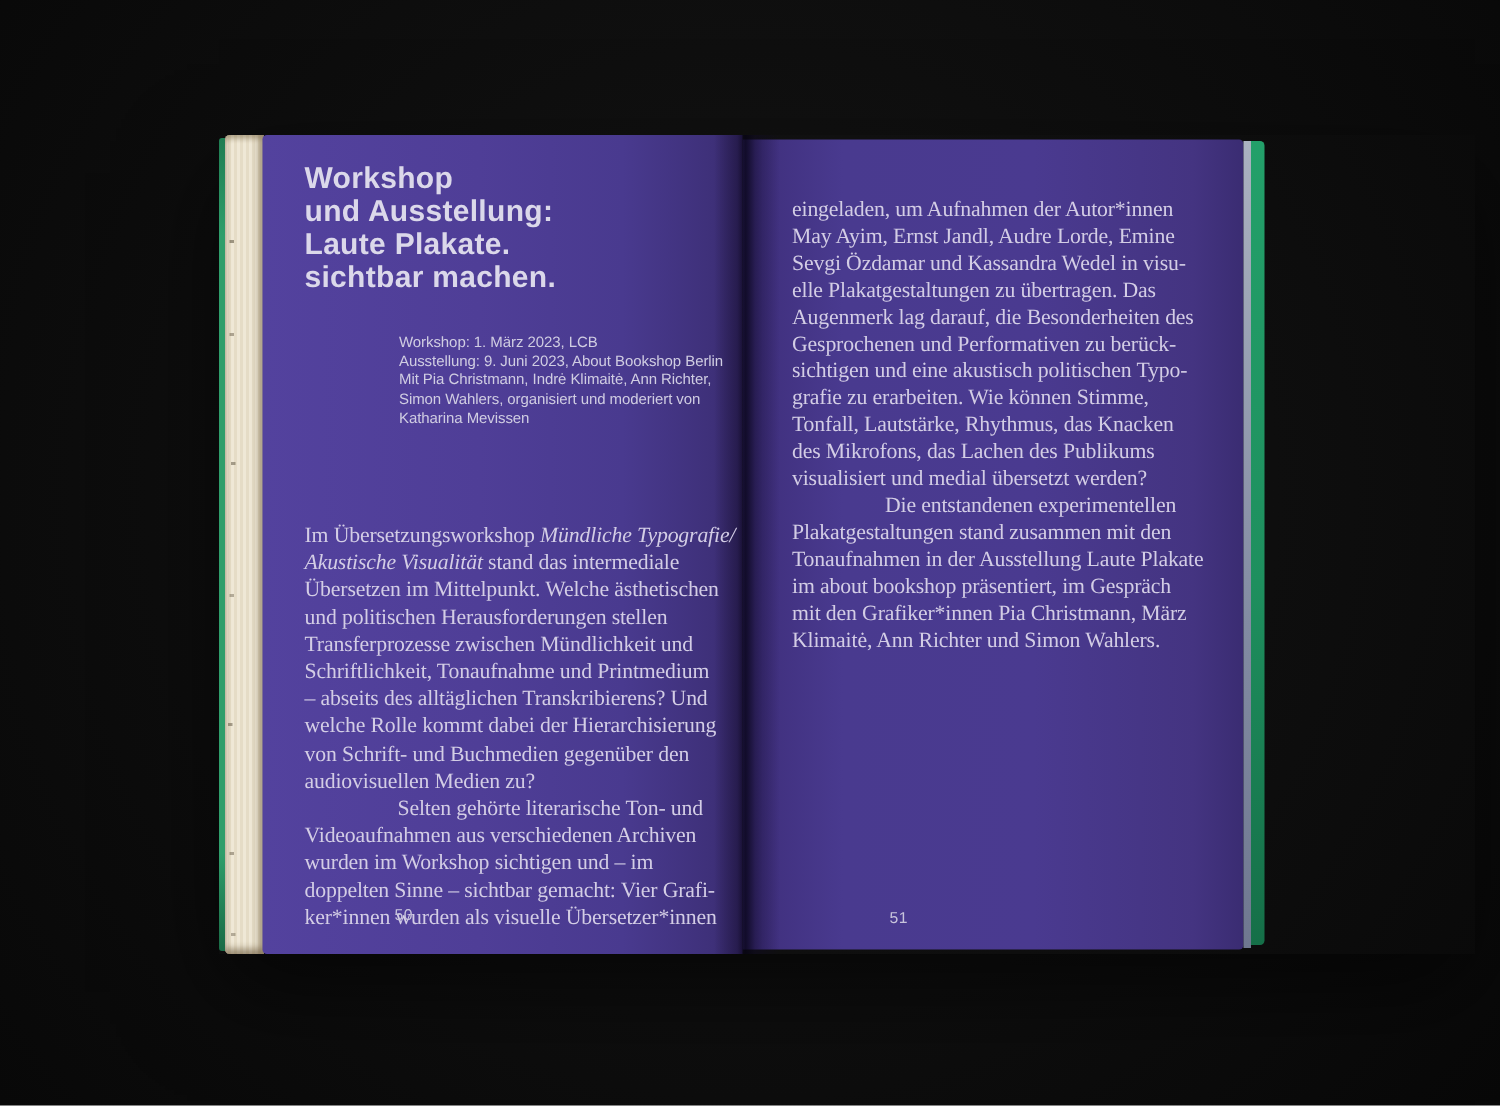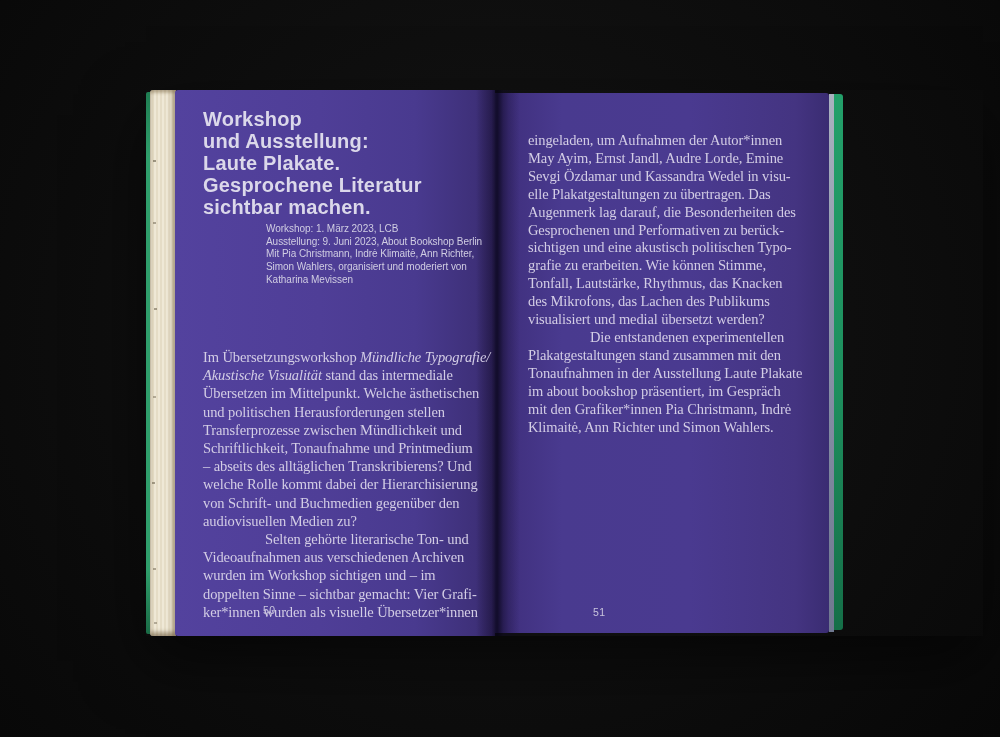--- a/index.html
+++ b/index.html
@@ -107,21 +107,20 @@
   <div class="page right"></div>
   <div class="gutter"></div>
 
   <div class="edge-sliver-right"></div>
   <div class="edge-green-right"></div>
 
   <div class="heading">
       <div>Workshop</div>
       <div>und Ausstellung:</div>
       <div>Laute Plakate.</div>
-      <div>Gesprochene Literatur</div>
       <div>sichtbar machen.</div>
     </div>
   <div class="meta">
       <div>Workshop: 1. März 2023, LCB</div>
       <div>Ausstellung: 9. Juni 2023, About Bookshop Berlin</div>
       <div>Mit Pia Christmann, Indrė Klimaitė, Ann Richter,</div>
       <div>Simon Wahlers, organisiert und moderiert von</div>
       <div>Katharina Mevissen</div>
     </div>
 
@@ -151,19 +150,19 @@
       <div class="bline"><span>Gesprochenen und Performativen zu berück-</span></div>
       <div class="bline"><span>sichtigen und eine akustisch politischen Typo-</span></div>
       <div class="bline"><span>grafie zu erarbeiten. Wie können Stimme,</span></div>
       <div class="bline"><span>Tonfall, Lautstärke, Rhythmus, das Knacken</span></div>
       <div class="bline"><span>des Mikrofons, das Lachen des Publikums</span></div>
       <div class="bline"><span>visualisiert und medial übersetzt werden?</span></div>
       <div class="bline indent"><span>Die entstandenen experimentellen</span></div>
       <div class="bline"><span>Plakatgestaltungen stand zusammen mit den</span></div>
       <div class="bline"><span>Tonaufnahmen in der Ausstellung Laute Plakate</span></div>
       <div class="bline"><span>im about bookshop präsentiert, im Gespräch</span></div>
-      <div class="bline"><span>mit den Grafiker*innen Pia Christmann, Indrė</span></div>
+      <div class="bline"><span>mit den Grafiker*innen Pia Christmann, März</span></div>
       <div class="bline"><span>Klimaitė, Ann Richter und Simon Wahlers.</span></div>
     </div>
 
   <div class="pagenum left-num">50</div>
   <div class="pagenum right-num">51</div>
 </div>
 
 </body></html>

